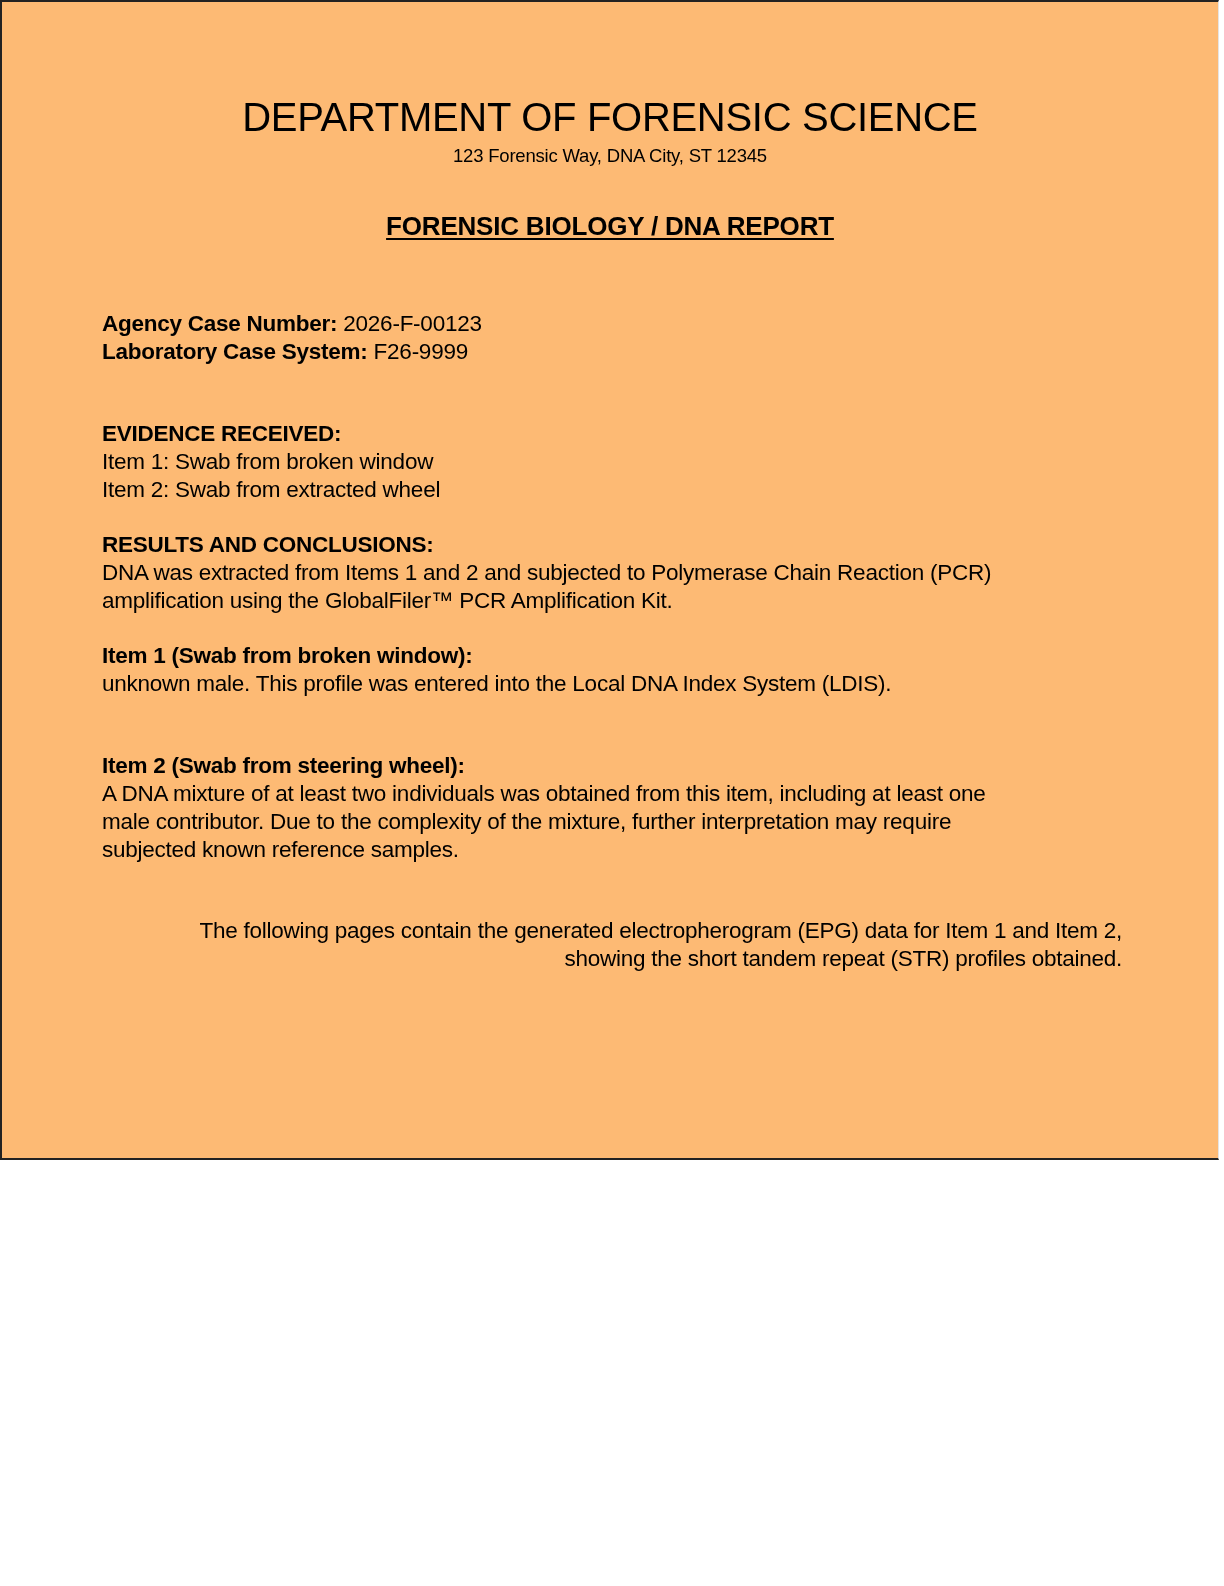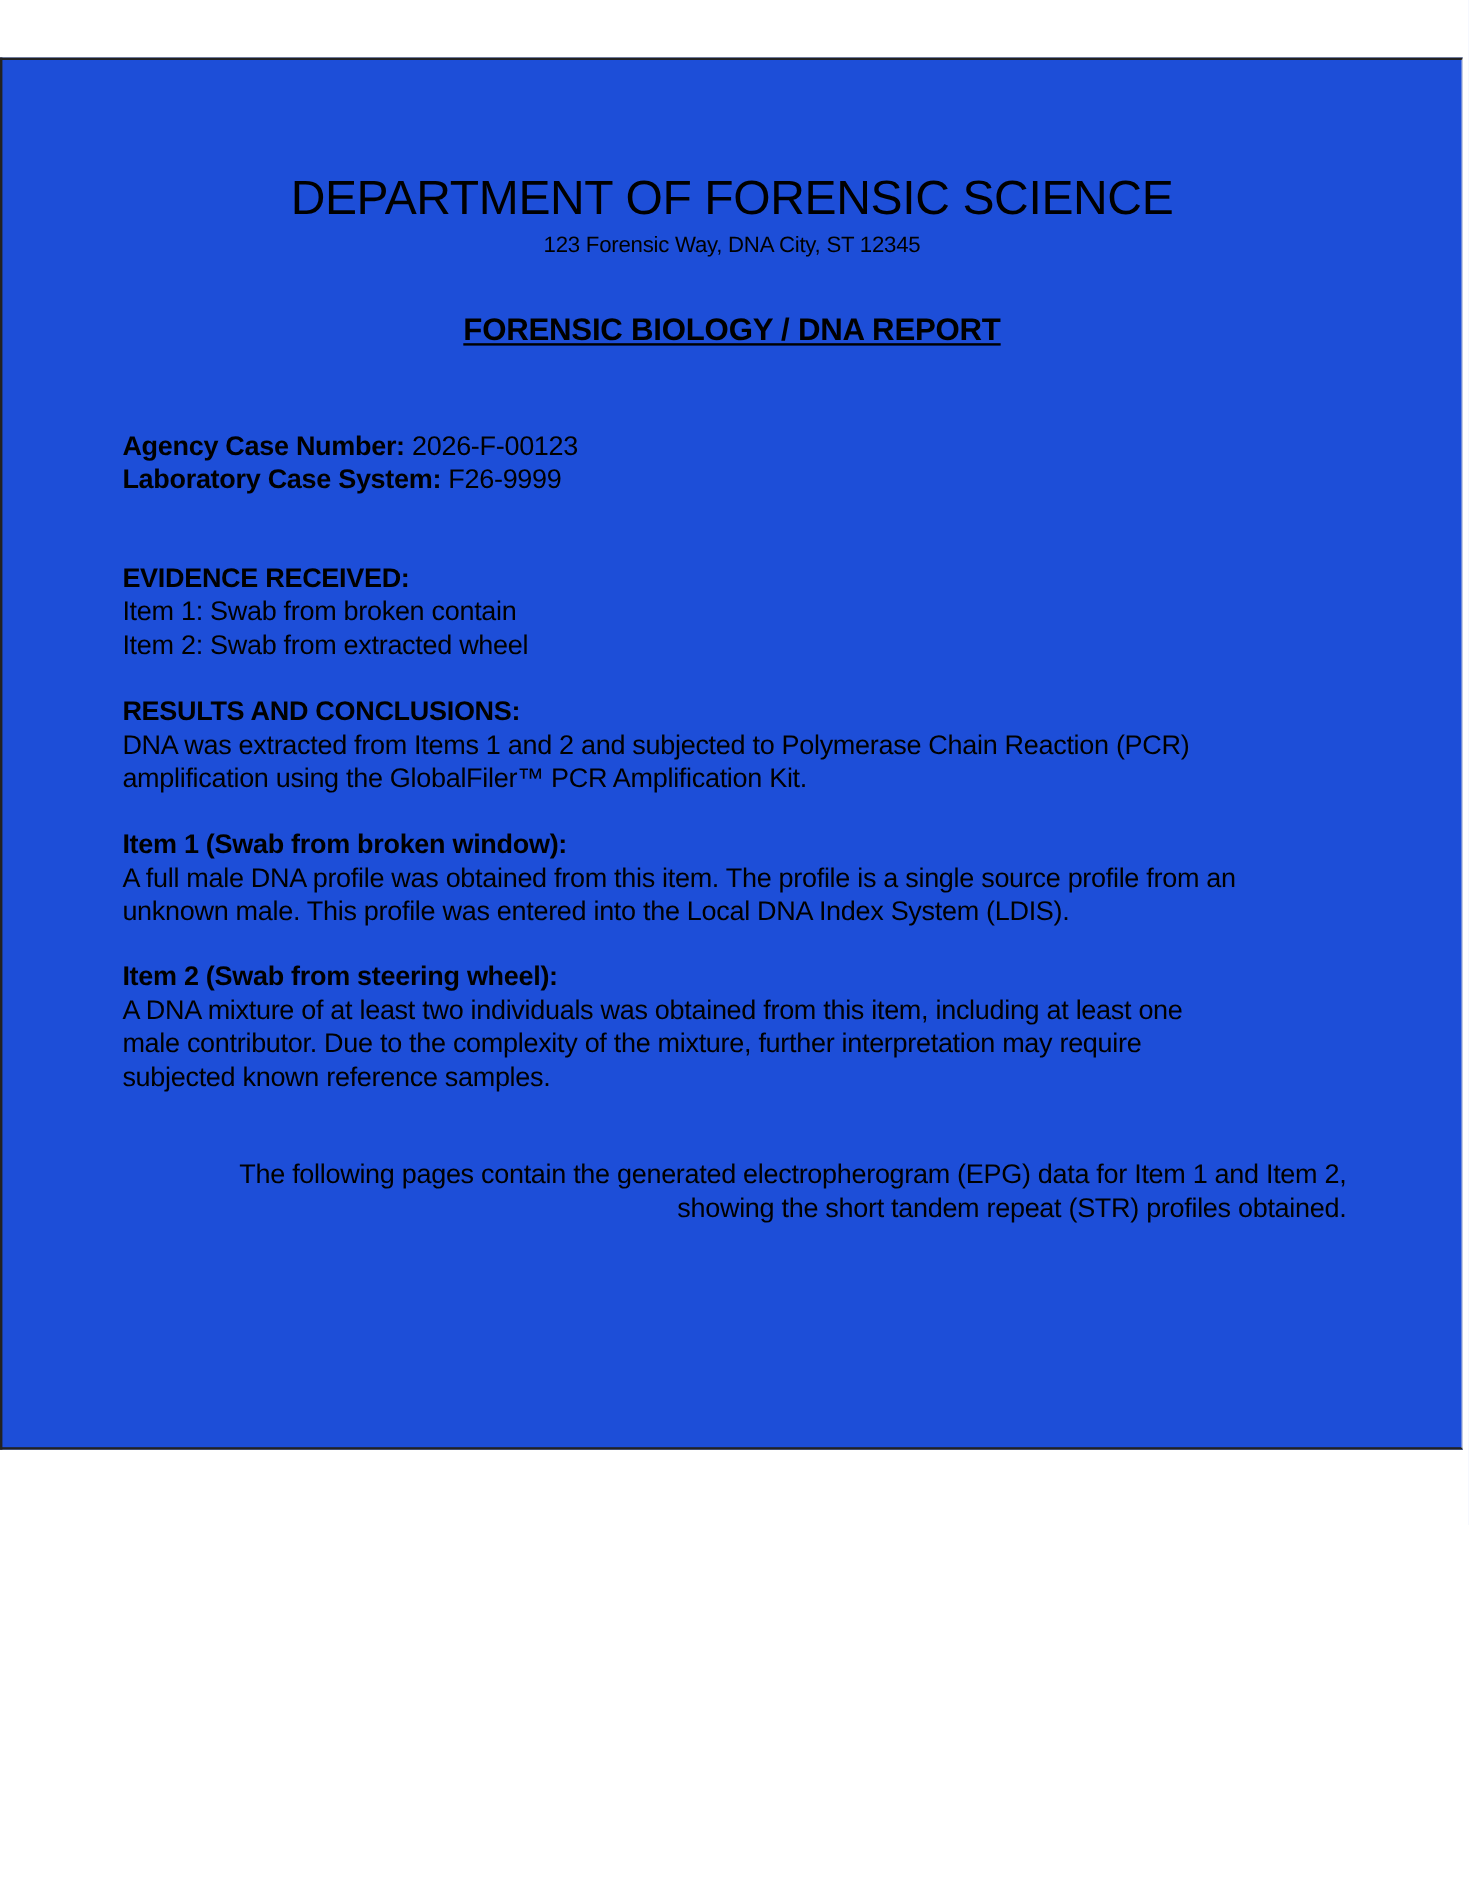--- a/index.html
+++ b/index.html
@@ -17,24 +17,23 @@
       position: absolute;
       left: 0;
       top: 0;
       width: 1219px;
       height: 1160px;
       border-left: 2px solid #222222;
       border-top: 2px solid #222222;
       border-bottom: 2px solid #222222;
       border-right: 1px solid #e4e4e4;
       box-sizing: border-box;
-      background: #1d4ed8;
+      background: #fdba74;
       color: #000000;
       font-family: "Liberation Sans", sans-serif;
-      margin-top: 48px;
     }
     .header {
       position: absolute;
       left: 0;
       right: 0;
       text-align: center;
     }
     .dept-title {
       top: 92px;
       font-size: 40px;
@@ -76,33 +75,32 @@
     <span>FORENSIC BIOLOGY / DNA REPORT</span>
   </div>
 
   <div class="block" style="top:308px;">
     <span class="line"><b>Agency Case Number:</b><span> 2026-F-00123</span></span>
     <span class="line"><b>Laboratory Case System:</b><span> F26-9999</span></span>
   </div>
 
   <div class="block" style="top:418px;">
     <span class="heading">EVIDENCE RECEIVED:</span>
-    <span class="line">Item 1: Swab from broken contain</span>
+    <span class="line">Item 1: Swab from broken window</span>
     <span class="line">Item 2: Swab from extracted wheel</span>
   </div>
 
   <div class="block" style="top:529px;">
     <span class="heading">RESULTS AND CONCLUSIONS:</span>
     <span class="line">DNA was extracted from Items 1 and 2 and subjected to Polymerase Chain Reaction (PCR)</span>
     <span class="line">amplification using the GlobalFiler™ PCR Amplification Kit.</span>
   </div>
 
   <div class="block" style="top:640px;">
     <span class="heading">Item 1 (Swab from broken window):</span>
-    <span class="line">A full male DNA profile was obtained from this item. The profile is a single source profile from an</span>
     <span class="line">unknown male. This profile was entered into the Local DNA Index System (LDIS).</span>
   </div>
 
   <div class="block" style="top:750px;">
     <span class="heading">Item 2 (Swab from steering wheel):</span>
     <span class="line">A DNA mixture of at least two individuals was obtained from this item, including at least one</span>
     <span class="line">male contributor. Due to the complexity of the mixture, further interpretation may require</span>
     <span class="line">subjected known reference samples.</span>
   </div>
 

